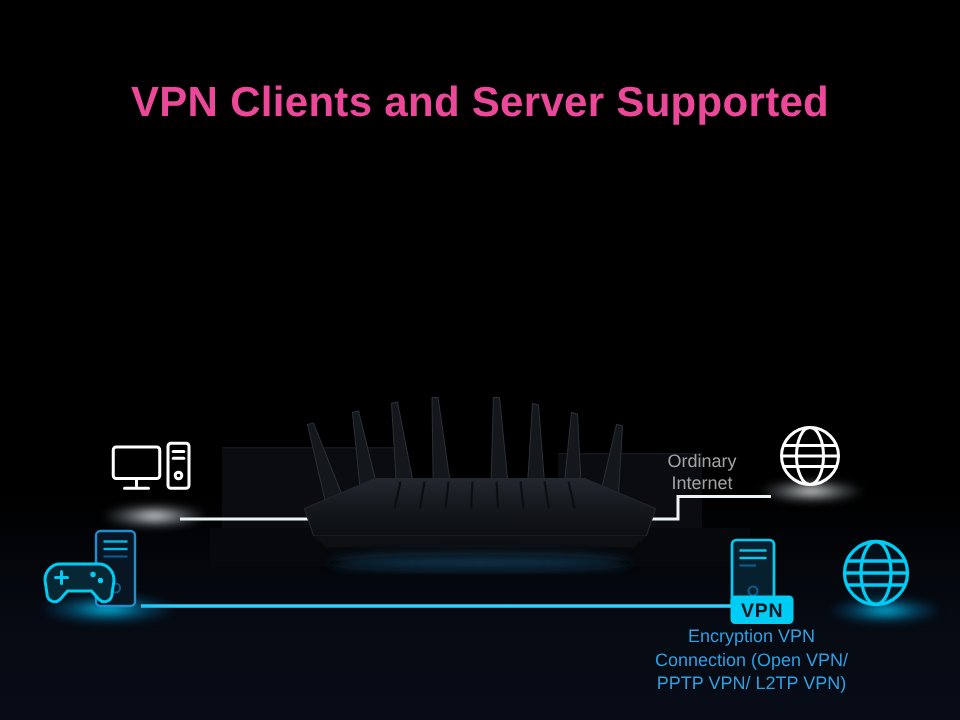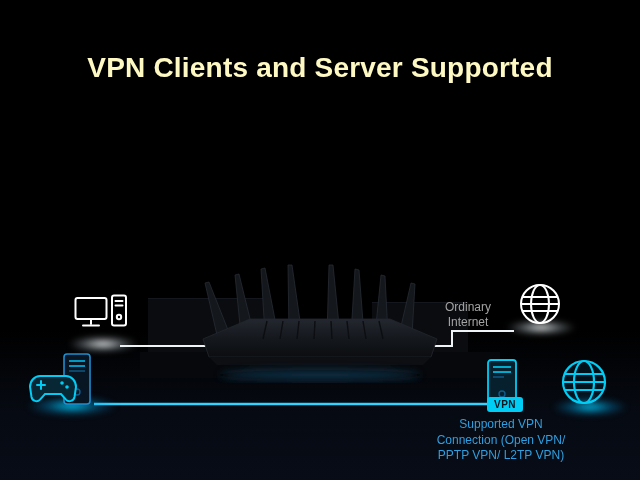--- a/index.html
+++ b/index.html
@@ -6,21 +6,21 @@
   .canvas{
     position:relative;width:640px;height:480px;background:#000;
     overflow:hidden;font-family:"Liberation Sans",sans-serif;
   }
   .floor{
     position:absolute;left:0;top:330px;width:640px;height:150px;
     background:linear-gradient(180deg, rgba(10,16,30,0) 0%, rgba(14,22,40,0.45) 55%, rgba(10,17,32,0.7) 100%);
   }
   .title{
     position:absolute;left:0;top:52px;width:640px;text-align:center;
-    color:#fef9c3;font-size:28px;font-weight:700;letter-spacing:0.2px;
+    color:#ec4899;font-size:28px;font-weight:700;letter-spacing:0.2px;
   }
   .furniture{position:absolute;background:#0a0c10;border-top:1px solid #14171d;}
   .f-left{left:148px;top:298px;width:122px;height:58px;}
   .f-right{left:372px;top:302px;width:96px;height:50px;}
   .f-under{left:140px;top:352px;width:360px;height:26px;background:#07080b;border-top:none;}
   .lines{position:absolute;left:0;top:0;width:640px;height:480px;pointer-events:none;}
   .glow{position:absolute;border-radius:50%;filter:blur(3px);}
   .glow-white{background:radial-gradient(closest-side, rgba(255,255,255,0.95), rgba(220,235,245,0.35) 55%, rgba(255,255,255,0) 100%);}
   .glow-cyan{background:radial-gradient(closest-side, rgba(0,210,255,0.95), rgba(0,160,230,0.35) 55%, rgba(0,160,230,0) 100%);}
   .g-monitor{left:68px;top:336px;width:70px;height:16px;}
@@ -38,21 +38,21 @@
   .label-ordinary{
     position:absolute;left:437px;top:300px;width:62px;
     color:#a3a3a3;font-size:12px;line-height:1.25;text-align:center;
   }
   .label-vpn-text{
     position:absolute;left:434px;top:417px;width:134px;
     color:#2f9fe0;font-size:12px;line-height:1.3;text-align:center;
   }
   .vpn-badge{
     position:absolute;left:487px;top:397px;
-    background:#00cdf5;color:#02141d;font-size:10px;font-weight:700;
+    background:#00cdf5;color:#02141d;font-size:13px;font-weight:700;
     padding:2px 7px;border-radius:3px;letter-spacing:0.5px;
   }
 </style>
 </head>
 <body>
 
 <div class="canvas">
 
   <div class="floor"></div>
   <div class="furniture f-left"></div>
@@ -169,15 +169,15 @@
       <circle cx="24" cy="24" r="21" fill="rgba(0,160,230,0.08)"></circle>
       <ellipse cx="24" cy="24" rx="10" ry="21"></ellipse>
       <line x1="5" y1="16" x2="43" y2="16"></line>
       <line x1="3" y1="24" x2="45" y2="24"></line>
       <line x1="5" y1="32" x2="43" y2="32"></line>
     </g>
   </svg>
 
   <div class="label-ordinary">Ordinary Internet</div>
   <div class="vpn-badge">VPN</div>
-  <div class="label-vpn-text">Supported VPN Connection (Open VPN/ PPTP VPN/ L2TP VPN)</div>
+  <div class="label-vpn-text">Encryption VPN Connection (Open VPN/ PPTP VPN/ L2TP VPN)</div>
 
 </div>
 
 </body></html>

